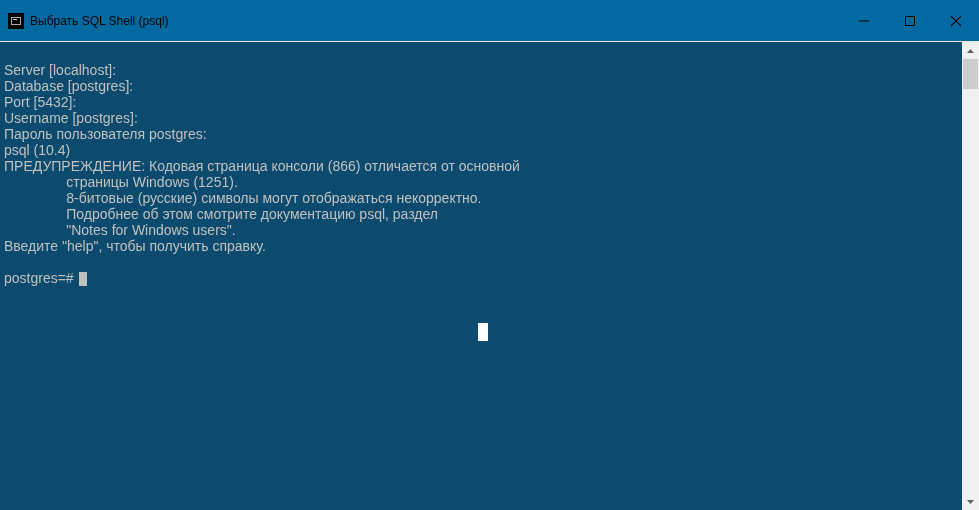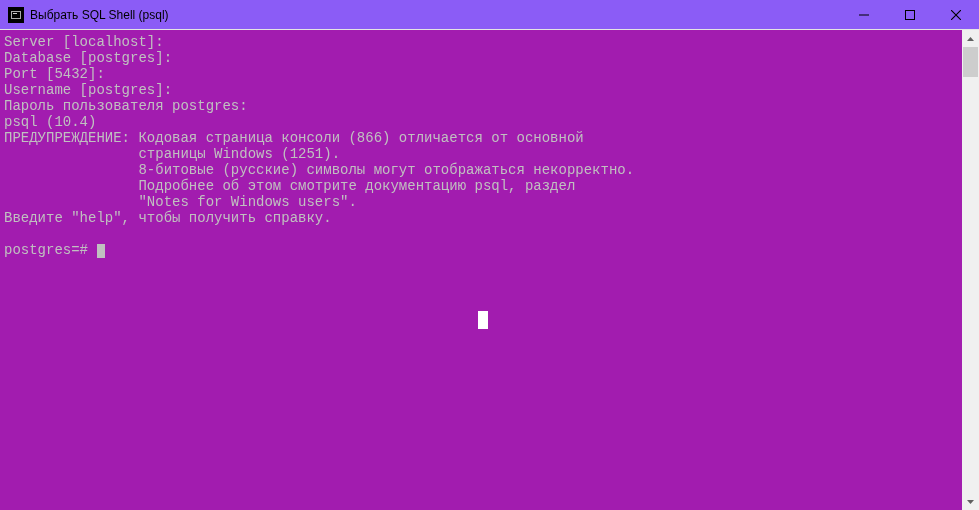--- a/index.html
+++ b/index.html
@@ -10,22 +10,22 @@
     body {
       width: 979px;
       height: 510px;
       background: #ffffff;
       font-family: "Segoe UI", Tahoma, sans-serif;
       overflow: hidden;
       display: flex;
       flex-direction: column;
     }
     .titlebar {
-      height: 30px;
-      background: #8b5cf6;
+      height: 42px;
+      background: #0369a1;
       display: flex;
       align-items: center;
       border-bottom: 1px solid #e5e5e5;
       flex-shrink: 0;
     }
     .titlebar-icon {
       width: 16px;
       height: 16px;
       margin-left: 8px;
       margin-right: 6px;
@@ -72,26 +72,26 @@
       height: 10px;
     }
     .client-area {
       flex: 1;
       display: flex;
       background: #000000;
       position: relative;
     }
     .console {
       flex: 1;
-      background: #a21caf;
+      background: #0c4a6e;
       color: #c0c0c0;
-      font-family: Liberation Mono, monospace;
+      font-family: Liberation Sans, sans-serif;
       font-size: 14px;
       line-height: 16px;
-      padding: 4px 4px;
+      padding: 20px 4px;
       white-space: pre;
       overflow: hidden;
       position: relative;
     }
     .scrollbar {
       width: 17px;
       background: #f0f0f0;
       position: relative;
       flex-shrink: 0;
     }

